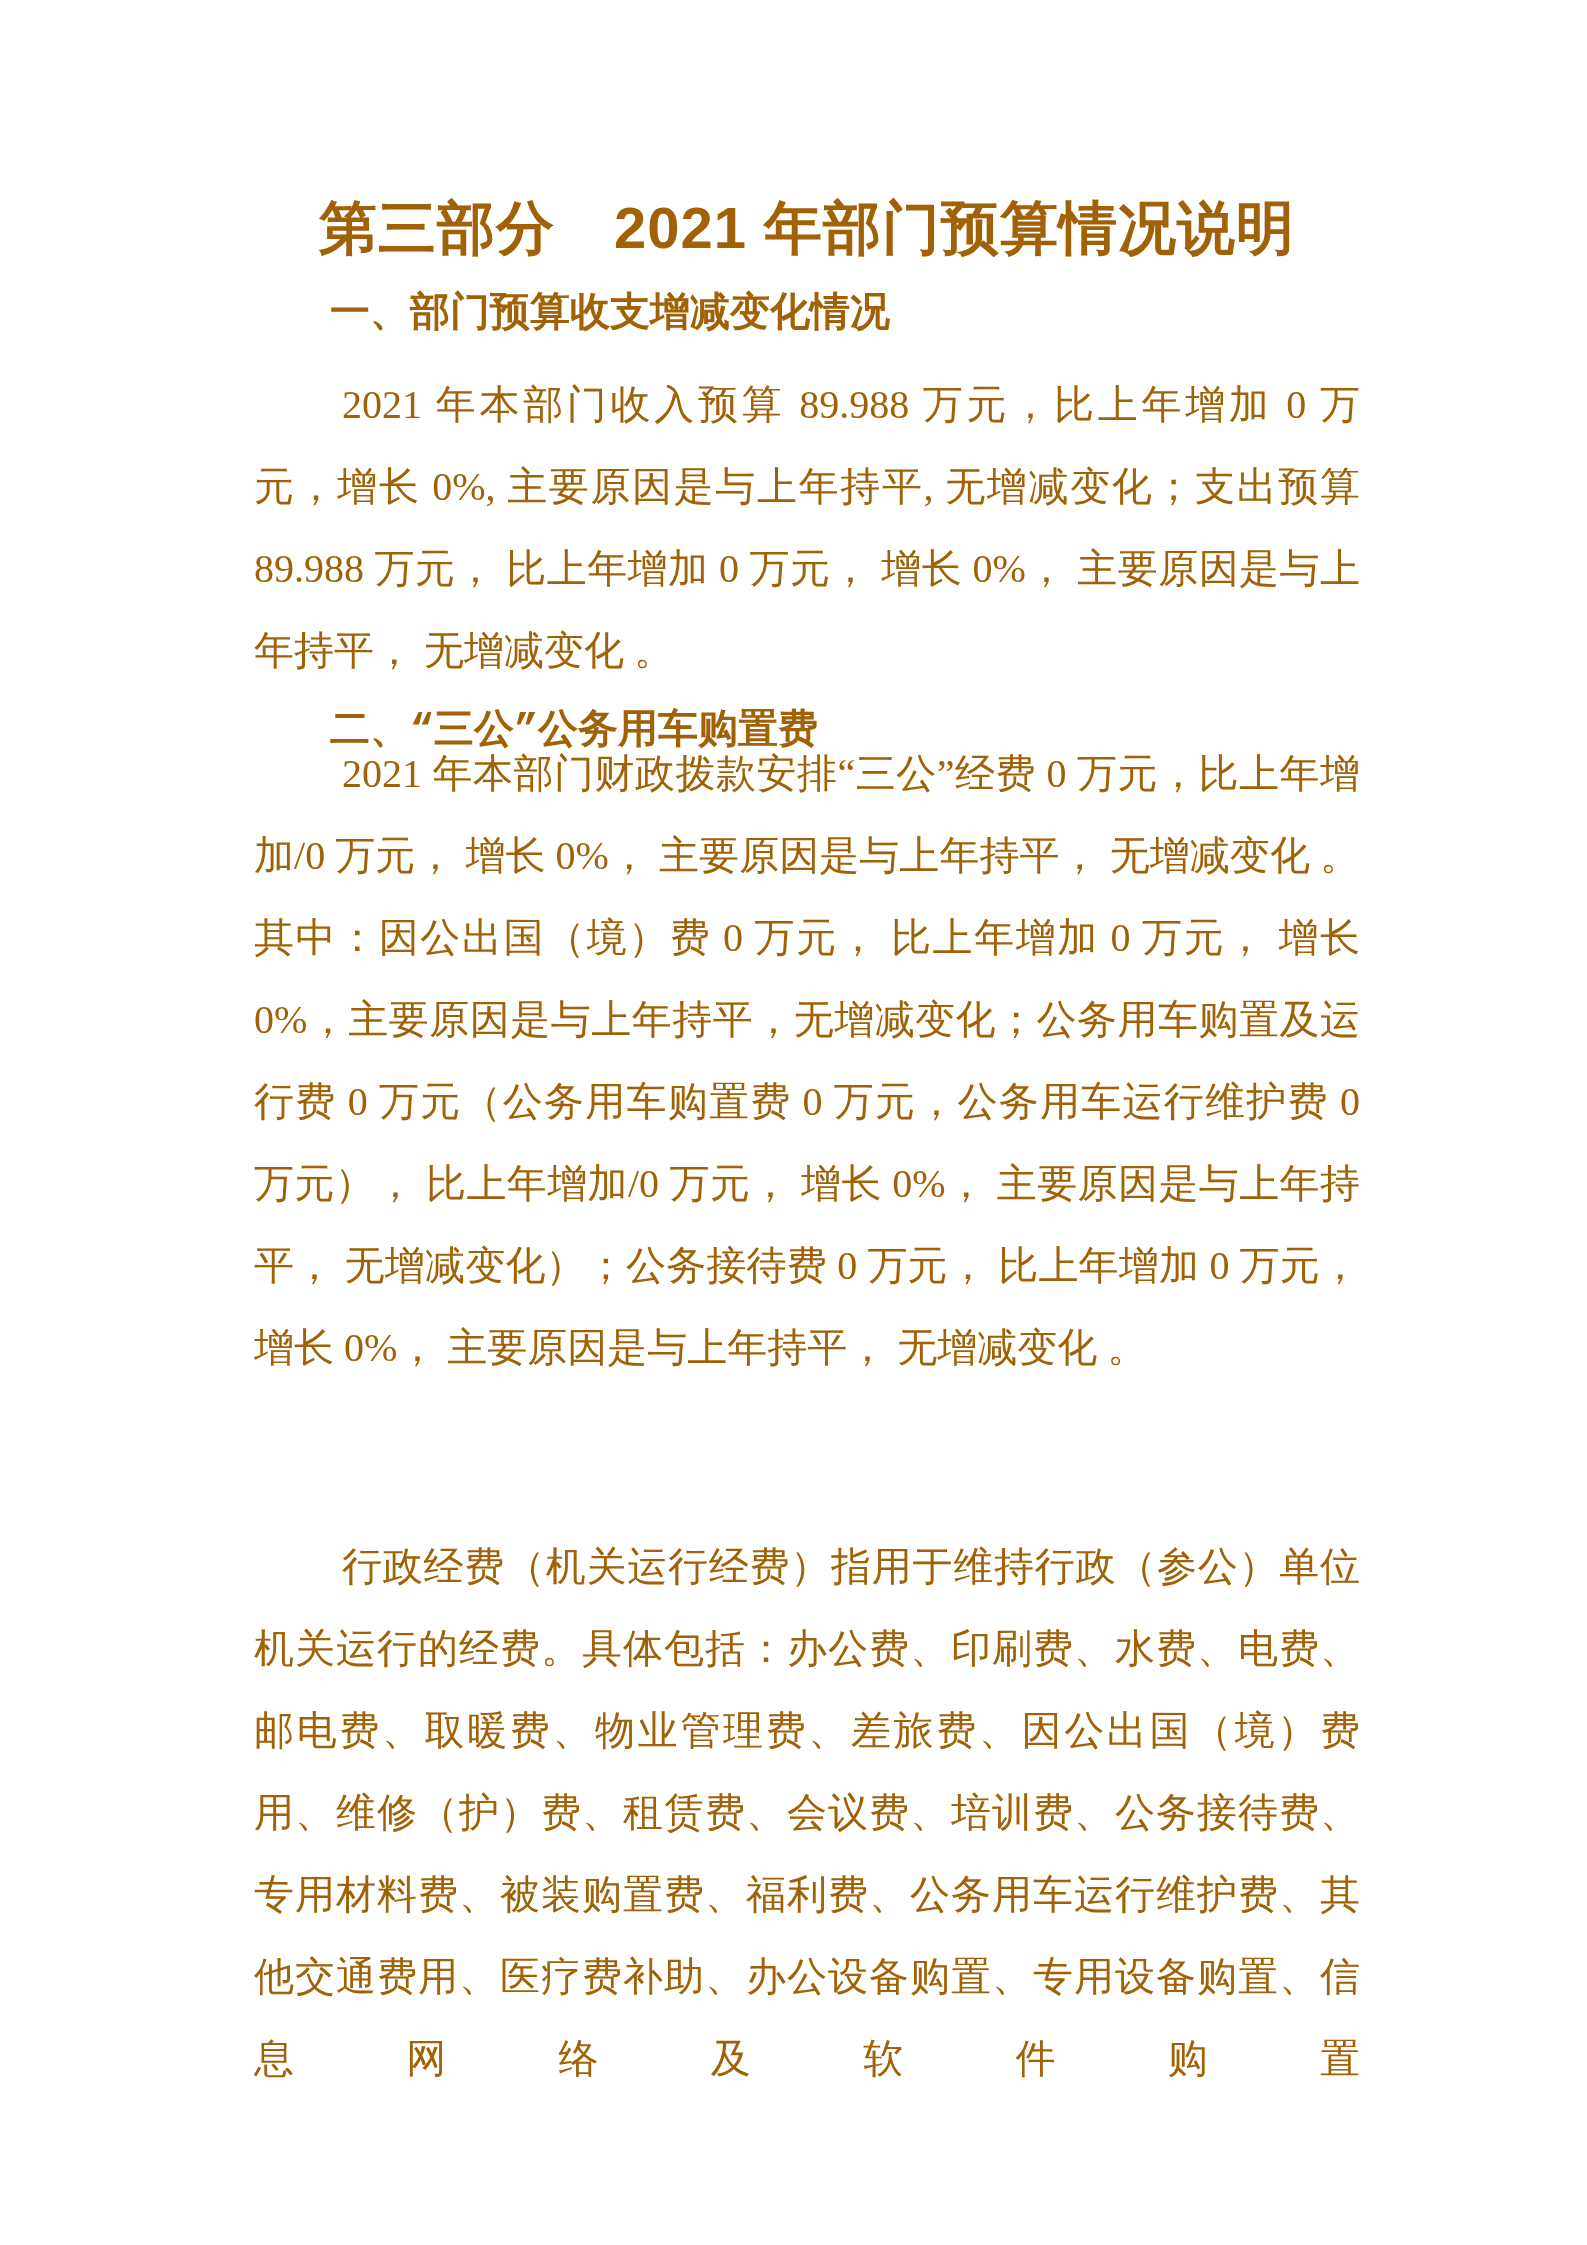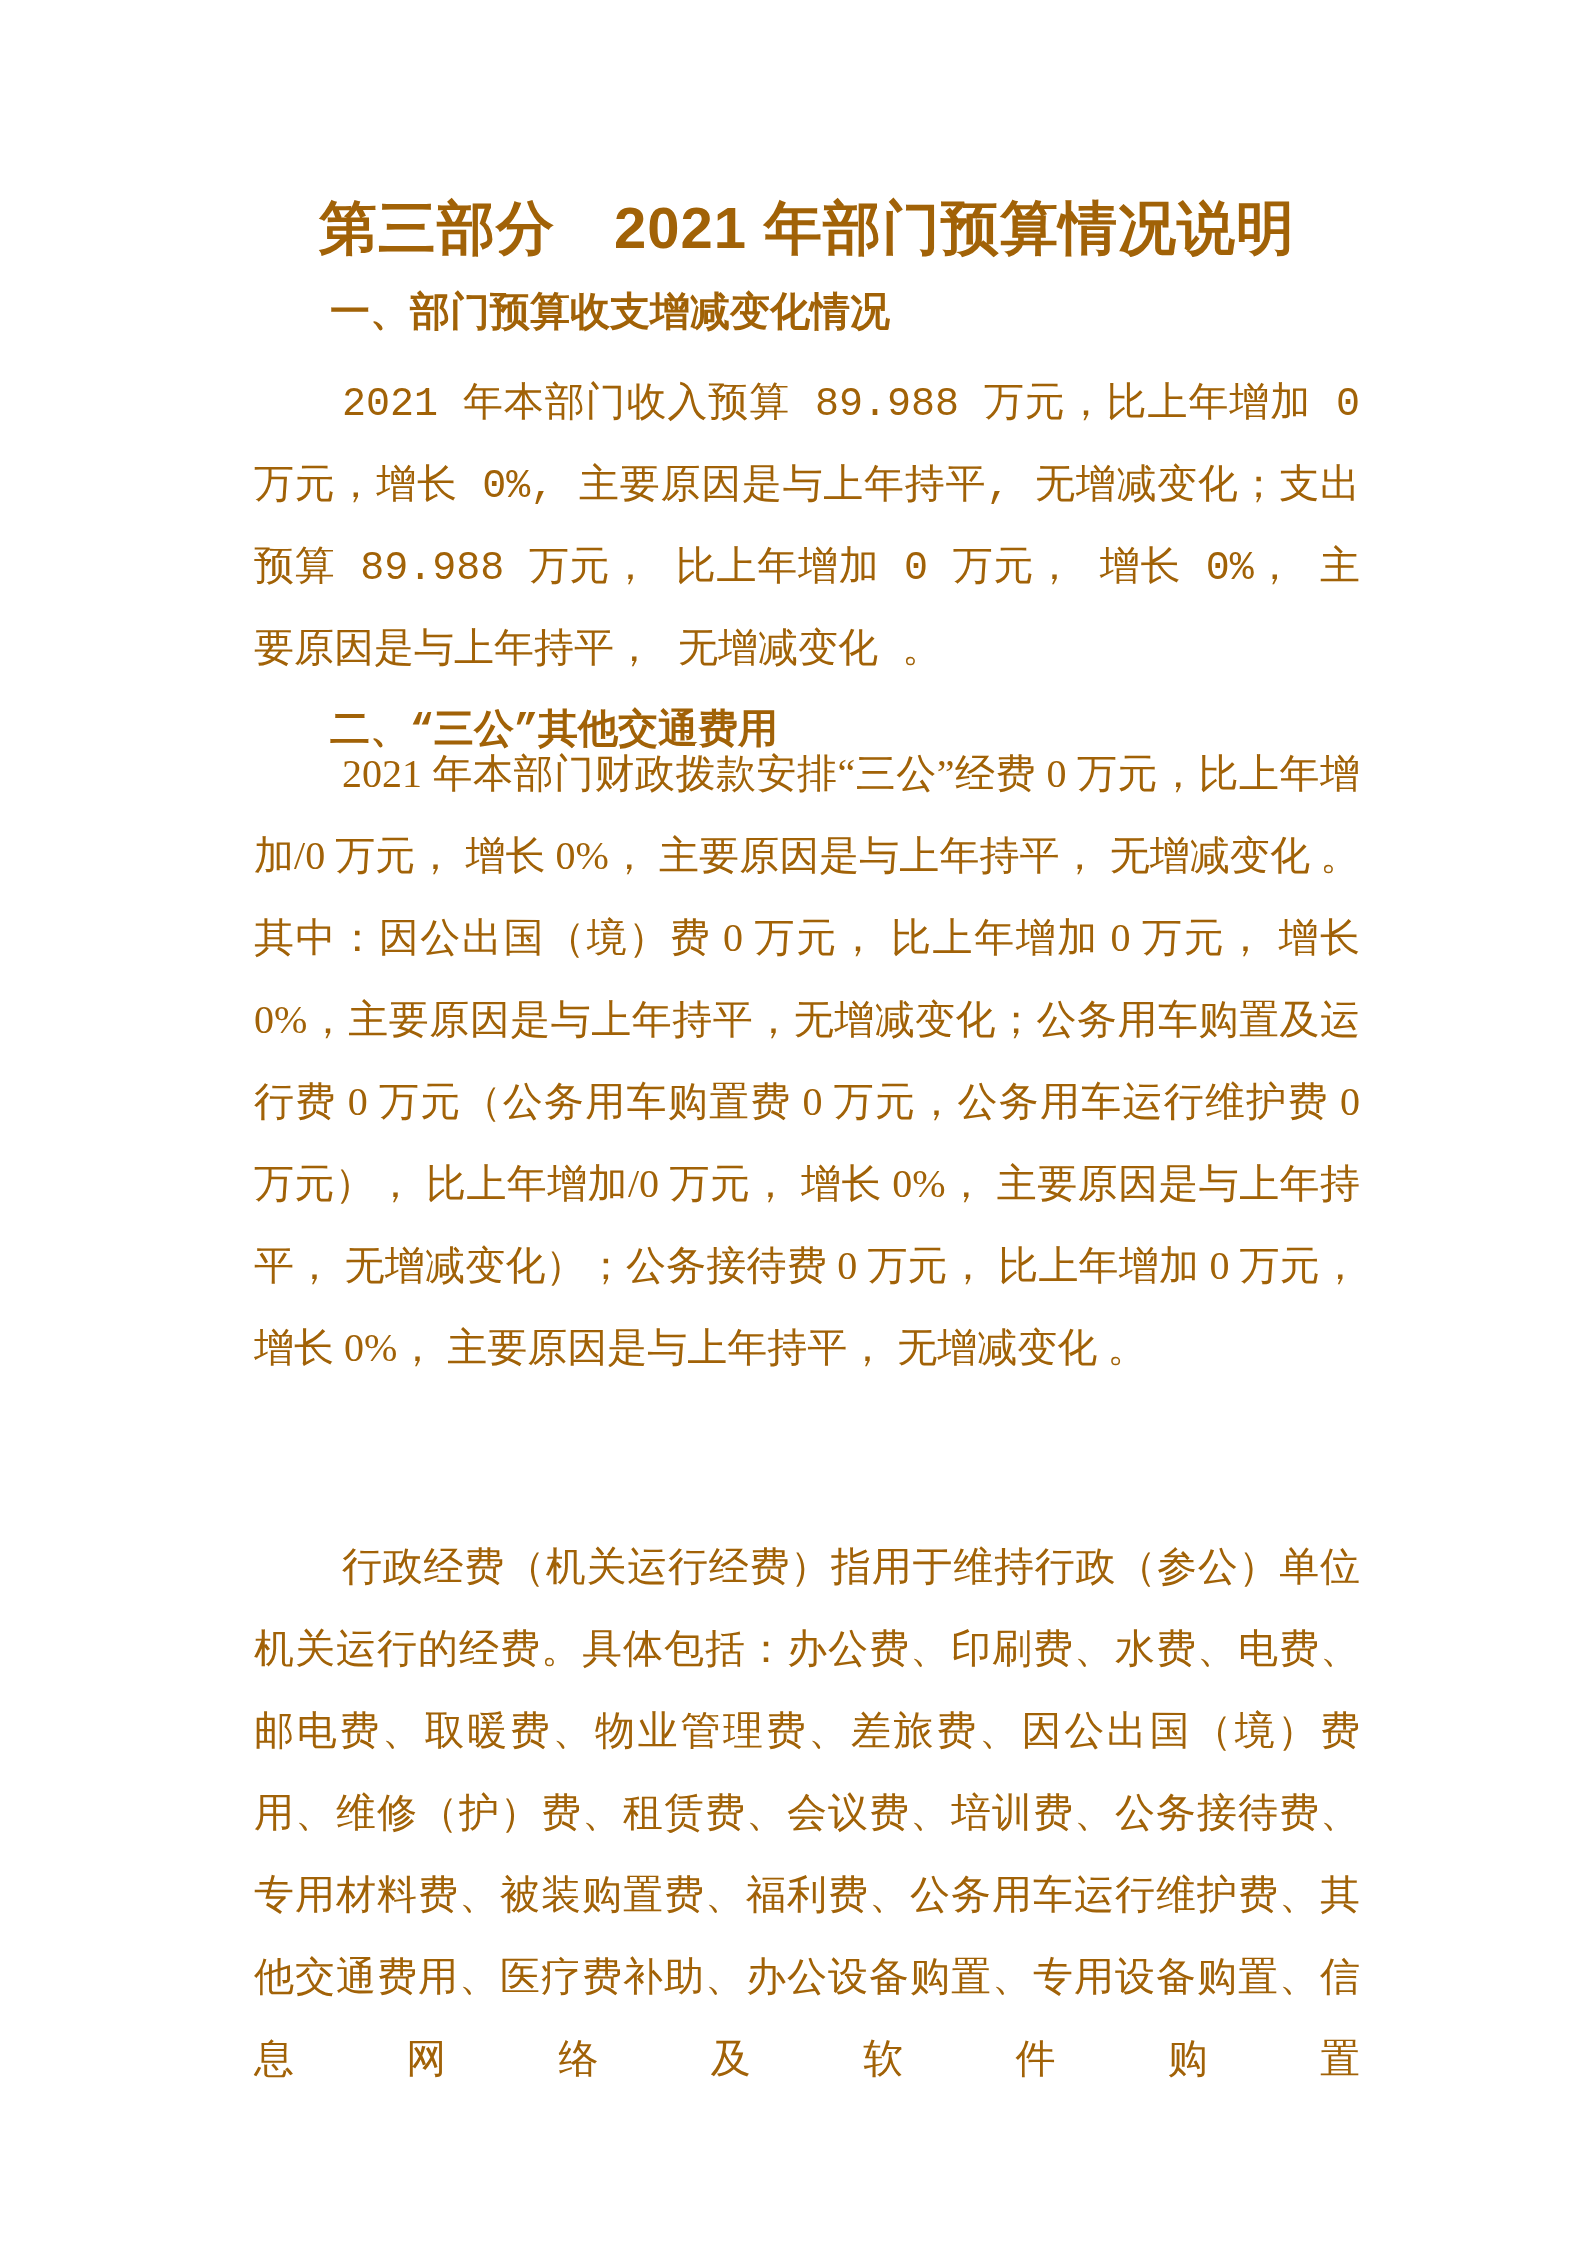--- a/index.html
+++ b/index.html
@@ -45,38 +45,38 @@
     position: absolute;
     left: 240px;
     width: 1106px;
     font-family: "Liberation Serif", serif;
     font-size: 40px;
     line-height: 82px;
     text-align: justify;
     text-indent: 88px;
   }
   .sec1-h { top: 274px; }
-  .sec1-p { top: 364px; font-family: Liberation Mono, monospace; }
+  .sec1-p { top: 364px; }
   .sec2-h { top: 691px; }
   .sec2-p { top: 733px; }
   .sec3-h { top: 1436px; }
   .sec3-p { top: 1526px; }
   .justify-last { text-align-last: justify; }
 </style>
 </head>
 <body>
 
 <div class="page">
 
   <div class="doc-title">第三部分　2021 年部门预算情况说明</div>
 
   <div class="heading sec1-h">一、部门预算收支增减变化情况</div>
 
   <div class="para sec1-p">2021 年本部门收入预算 89.988 万元，比上年增加 0 万元，增长 0%, 主要原因是与上年持平, 无增减变化；支出预算 89.988 万元， 比上年增加 0 万元， 增长 0%， 主要原因是与上年持平， 无增减变化 。</div>
 
-  <div class="heading sec2-h">二、“三公”其他交通费用</div>
+  <div class="heading sec2-h">二、“三公”公务用车购置费</div>
 
   <div class="para sec2-p">2021 年本部门财政拨款安排“三公”经费 0 万元，比上年增加/0 万元， 增长 0%， 主要原因是与上年持平， 无增减变化 。其中：因公出国（境）费 0 万元， 比上年增加 0 万元， 增长 0%，主要原因是与上年持平，无增减变化；公务用车购置及运行费 0 万元（公务用车购置费 0 万元，公务用车运行维护费 0 万元）， 比上年增加/0 万元， 增长 0%， 主要原因是与上年持平， 无增减变化）；公务接待费 0 万元， 比上年增加 0 万元， 增长 0%， 主要原因是与上年持平， 无增减变化 。</div>
 
 
   <div class="para sec3-p justify-last">行政经费（机关运行经费）指用于维持行政（参公）单位机关运行的经费。具体包括：办公费、印刷费、水费、电费、邮电费、取暖费、物业管理费、差旅费、因公出国（境）费用、维修（护）费、租赁费、会议费、培训费、公务接待费、专用材料费、被装购置费、福利费、公务用车运行维护费、其他交通费用、医疗费补助、办公设备购置、专用设备购置、信息网络及软件购置</div>
 
 </div>
 
 </body></html>

